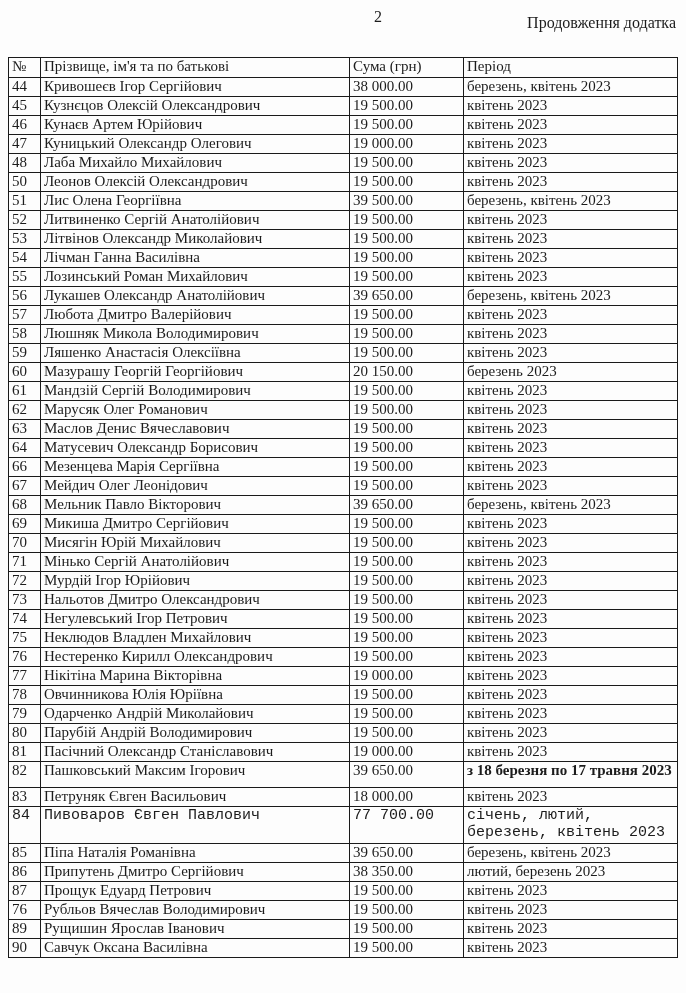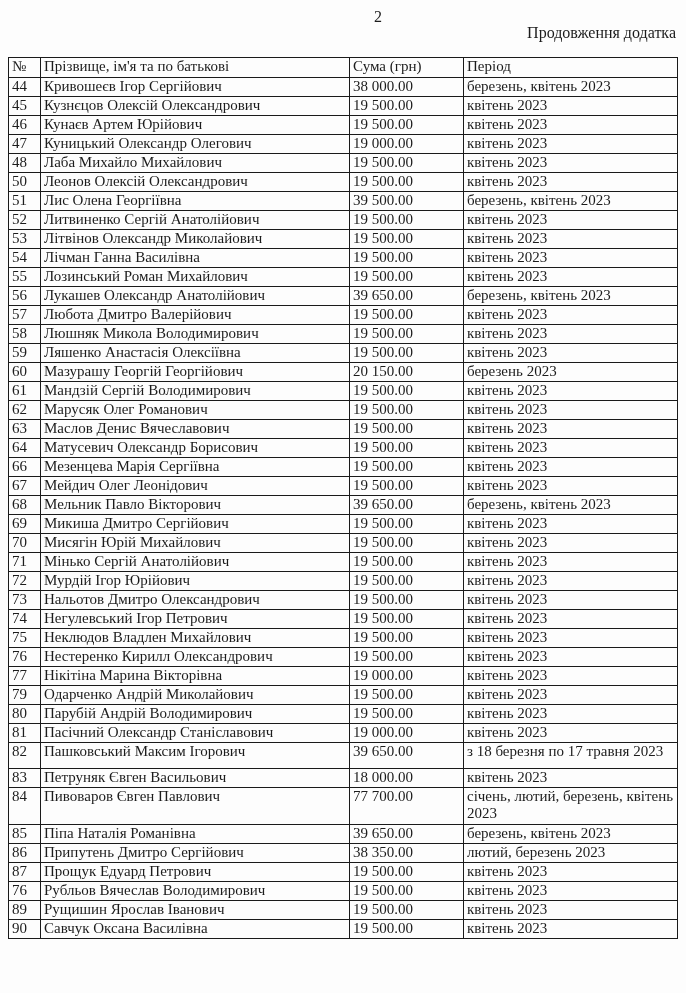--- a/index.html
+++ b/index.html
@@ -25,21 +25,21 @@
   }
   .page-number {
     position: absolute;
     left: 374px;
     top: 2px;
     font-size: 16px;
   }
   .continuation-label {
     position: absolute;
     right: 10px;
-    top: 18px;
+    top: 8px;
     font-size: 16px;
   }
   table.roster {
     position: absolute;
     left: 8px;
     top: 57px;
     width: 669px;
     border-collapse: collapse;
     table-layout: fixed;
     font-size: 15px;
@@ -53,28 +53,29 @@
     padding: 0 2px 0 3px;
     height: 18px;
     line-height: 17px;
     white-space: nowrap;
     overflow: hidden;
   }
   table.roster thead th { height: 19px; }
   td.name-cell { padding-left: 8px; margin-top: 24px; }
   td.period-cell { padding-left: 4px; margin-left: 33px; }
   
-  tr.tall-row td { height: 36px; }
+  tr.tall-row td { height: 36px; font-family: Liberation Mono, monospace; }
   tr.tall-row td.period-cell { white-space: normal; }
   
   tr.clip-row td { height: 22px; }
   tr.clip-row td.period-cell .clip-inner {
     white-space: normal;
     height: 25px;
     overflow: hidden;
+    font-weight: bold;
   }
 </style>
 </head>
 <body>
 
 <div class="page">
 
   <div class="page-header">
     <span class="page-number">2</span>
     <span class="continuation-label">Продовження додатка</span>
@@ -282,20 +283,26 @@
           <td class="amount-cell">19 500.00</td>
           <td class="period-cell">квітень 2023</td>
         </tr>
         <tr>
           <td>77</td>
           <td class="name-cell">Нікітіна Марина Вікторівна</td>
           <td class="amount-cell">19 000.00</td>
           <td class="period-cell">квітень 2023</td>
         </tr>
         <tr>
+          <td>78</td>
+          <td class="name-cell">Овчинникова Юлія Юріївна</td>
+          <td class="amount-cell">19 500.00</td>
+          <td class="period-cell">квітень 2023</td>
+        </tr>
+        <tr>
           <td>79</td>
           <td class="name-cell">Одарченко Андрій Миколайович</td>
           <td class="amount-cell">19 500.00</td>
           <td class="period-cell">квітень 2023</td>
         </tr>
         <tr>
           <td>80</td>
           <td class="name-cell">Парубій Андрій Володимирович</td>
           <td class="amount-cell">19 500.00</td>
           <td class="period-cell">квітень 2023</td>

